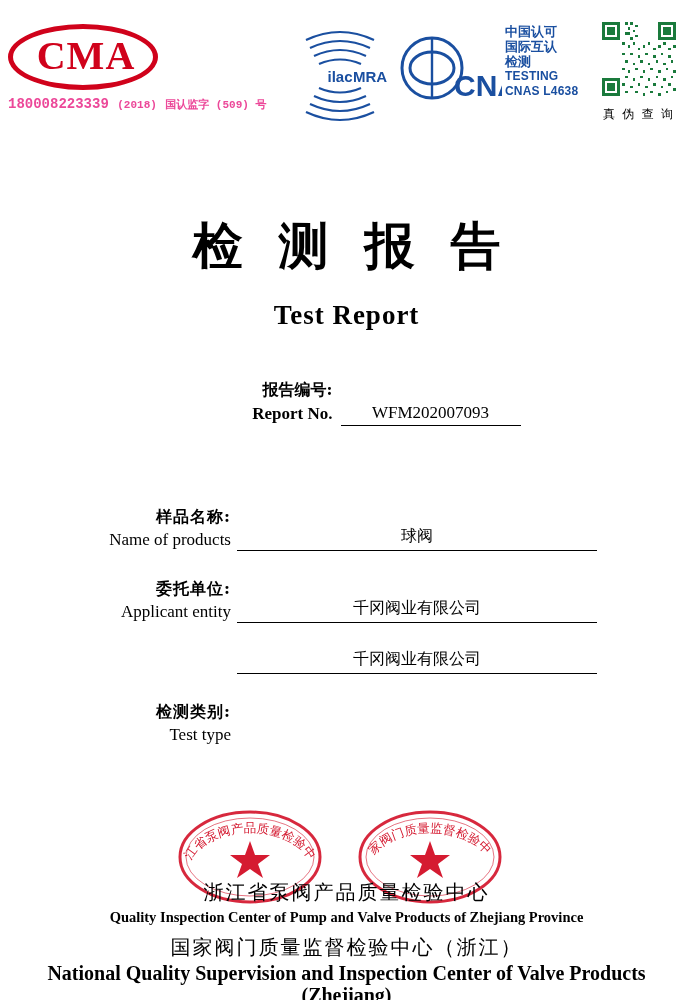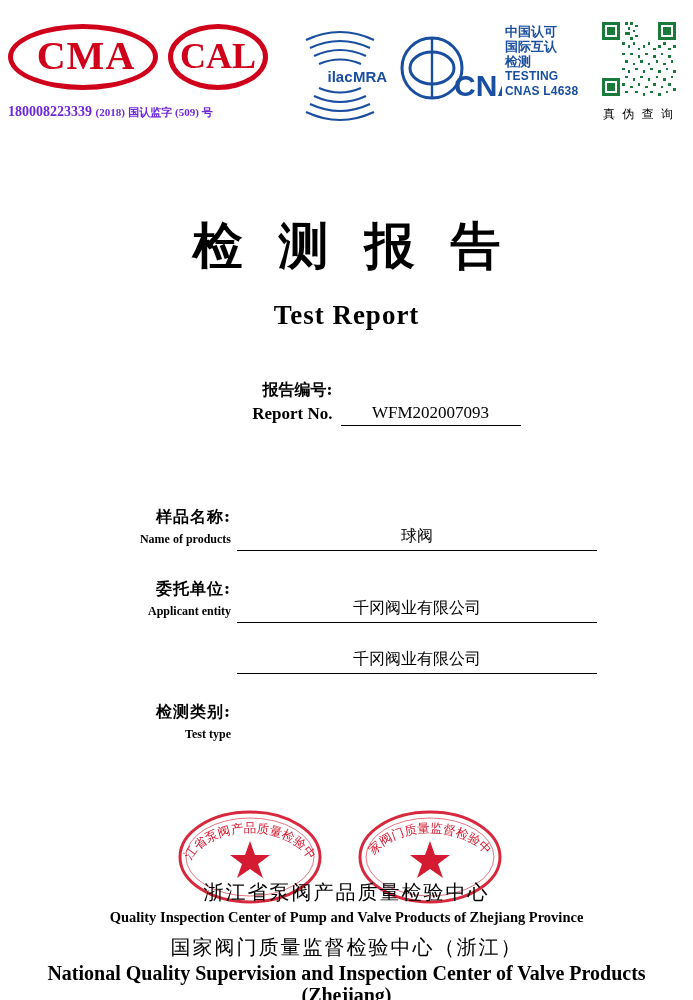--- a/index.html
+++ b/index.html
@@ -47,25 +47,25 @@
     width: 120px;
     text-align: center;
     font-family: "Liberation Serif", serif;
     font-size: 40px;
     font-weight: bold;
     color: #d0021b;
     letter-spacing: 1px;
     line-height: 48px;
   }
   .cma-code {
-    margin-top: 12px;
-    font-family: Liberation Serif, serif;
+    margin-top: 4px;
+    font-family: Liberation Mono, monospace;
     font-size: 14px;
     font-weight: bold;
-    color: #6d28d9;
+    color: #ec4899;
     white-space: nowrap;
   }
   .cma-code .small { font-size: 11px; }
 
   
   .cal { left: 168px; top: 14px; width: 110px; }
   .cal-logo {
     position: relative;
     width: 105px; height: 68px;
   }
@@ -205,22 +205,22 @@
     line-height: 23px;
   }
   .field-labels .cn {
     font-family: "DejaVu Serif", serif;
     font-size: 16px;
     font-weight: bold;
     letter-spacing: 1px;
   }
   .field-labels .en {
     font-family: "Liberation Serif", serif;
-    font-size: 12px;
-    font-weight: bold;
+    font-size: 17px;
+    font-weight: normal;
   }
   .field-value {
     width: 360px;
     border-bottom: 1px solid #000;
     text-align: center;
     font-family: "DejaVu Serif", serif;
     font-size: 16px;
     padding-bottom: 3px;
   }
 
@@ -285,26 +285,20 @@
       <div class="ring"></div>
       <div class="cma-text">CMA</div>
     </div>
     <div class="cma-code">
       <span>180008223339</span>
       <span class="small">(2018)</span>
       <span class="small">国认监字 (509) 号</span>
     </div>
   </div>
 
-  <div class="cert-block cal">
-    <div class="cal-logo">
-      <div class="ring2"></div>
-      <div class="cal-text">CAL</div>
-    </div>
-  </div>
 
   <div class="cert-block ilac">
     <svg width="108" height="100" viewBox="0 0 108 100" aria-hidden="true">
       <g fill="none" stroke="#1a4fa0" stroke-width="2.2">
         <path d="M20 14 Q54 -2 88 14"></path>
         <path d="M24 22 Q54 8 84 22"></path>
         <path d="M28 30 Q54 18 80 30"></path>
         <path d="M33 38 Q54 29 75 38"></path>
         <path d="M20 86 Q54 102 88 86"></path>
         <path d="M24 78 Q54 92 84 78"></path>

